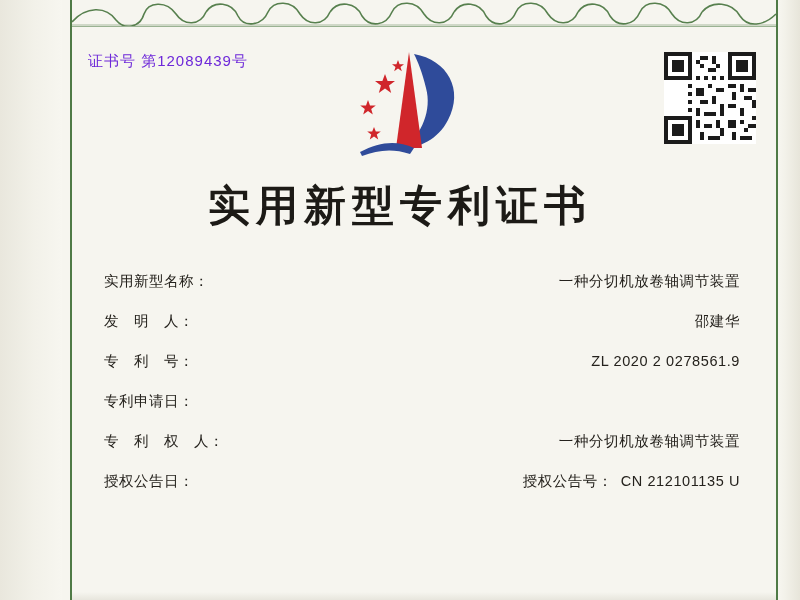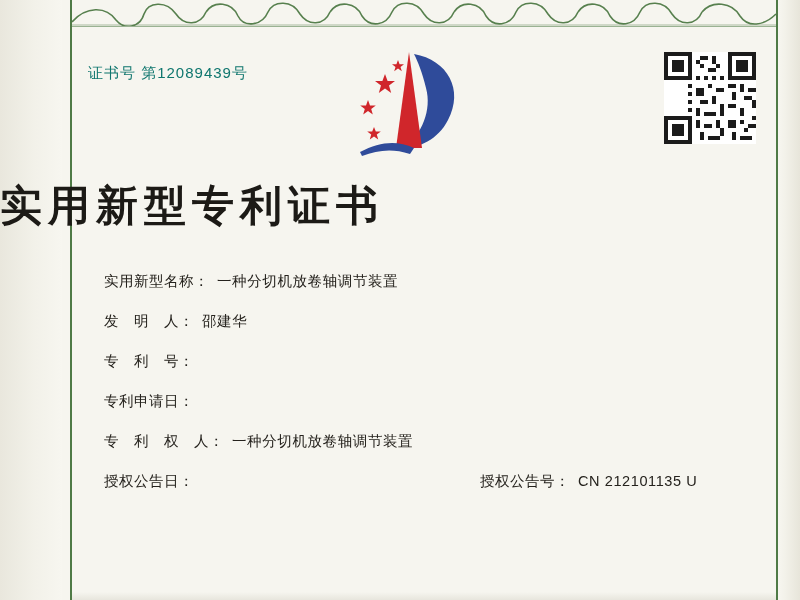--- a/index.html
+++ b/index.html
@@ -77,52 +77,54 @@
     top: 52px;
     width: 92px;
     height: 92px;
     background: #ffffff;
   }
   .qr svg { display: block; }
   
   .cert-no {
     position: absolute;
     left: 88px;
-    top: 64px;
+    top: 52px;
     font-size: 15px;
-    color: #0f766e;
+    color: #6d28d9;
     letter-spacing: 1px;
     white-space: nowrap;
   }
   
   .main-title {
     position: absolute;
     left: 0;
     right: 0;
     top: 178px;
+    text-align: center;
     font-family: "DejaVu Serif", "Liberation Serif", serif;
     font-size: 42px;
     font-weight: bold;
     letter-spacing: 6px;
     color: #1c1a16;
   }
   
   .fields {
     position: absolute;
     left: 104px;
     top: 272px;
     right: 60px;
   }
   .field-row {
     display: flex;
     align-items: baseline;
     margin-bottom: 21px;
     font-size: 14.5px;
     color: #25221d;
     white-space: nowrap;
+    justify-content: space-between;
   }
   .field-label {
     flex: 0 0 auto;
     letter-spacing: 0.5px;
   }
   .field-value {
     margin-left: 8px;
     letter-spacing: 0.6px;
   }
   .field-row.last {
@@ -274,20 +276,21 @@
       <span class="field-value">一种分切机放卷轴调节装置</span>
     </div>
 
     <div class="field-row">
       <span class="field-label">发　明　人：</span>
       <span class="field-value">邵建华</span>
     </div>
 
     <div class="field-row">
       <span class="field-label">专　利　号：</span>
+      <span class="field-value">ZL 2020 2 0278561.9</span>
     </div>
 
     <div class="field-row">
       <span class="field-label">专利申请日：</span>
     </div>
 
     <div class="field-row">
       <span class="field-label">专　利　权　人：</span>
       <span class="field-value">一种分切机放卷轴调节装置</span>
     </div>

